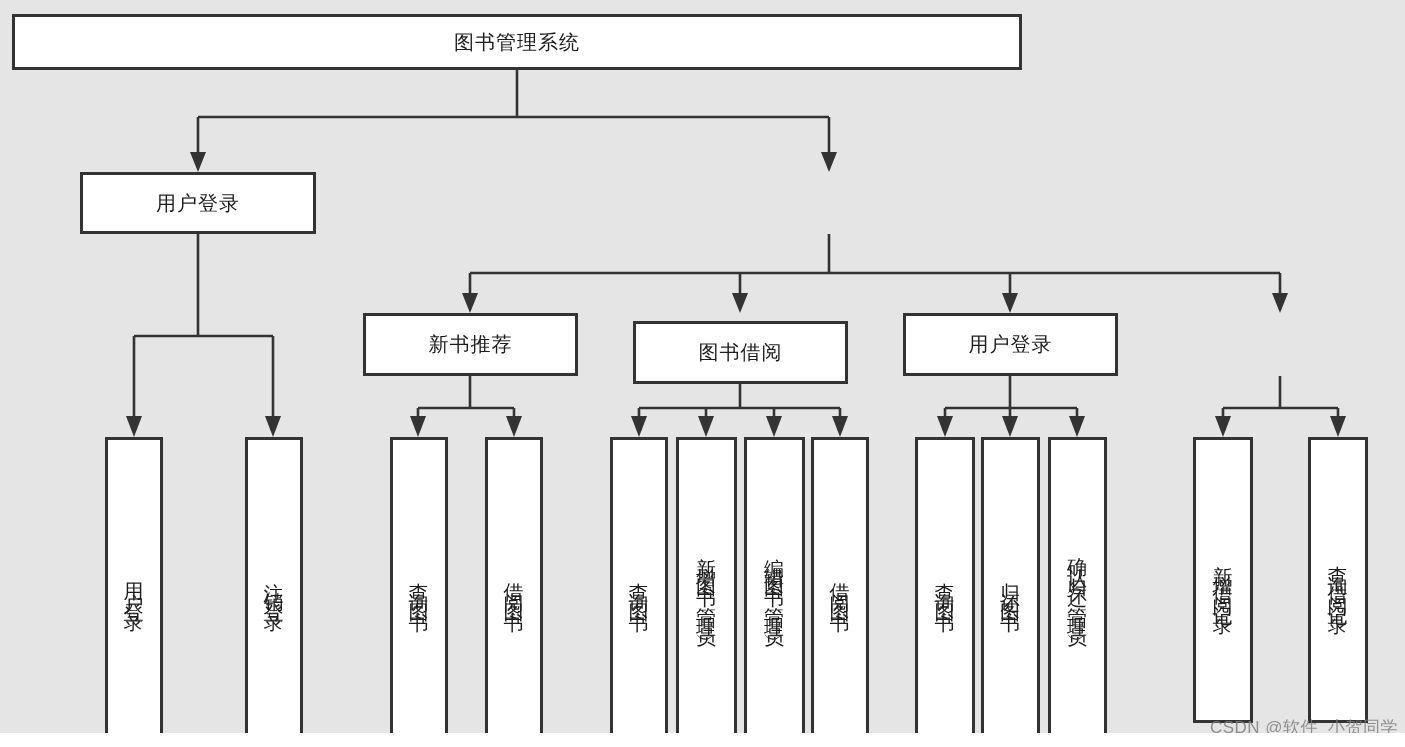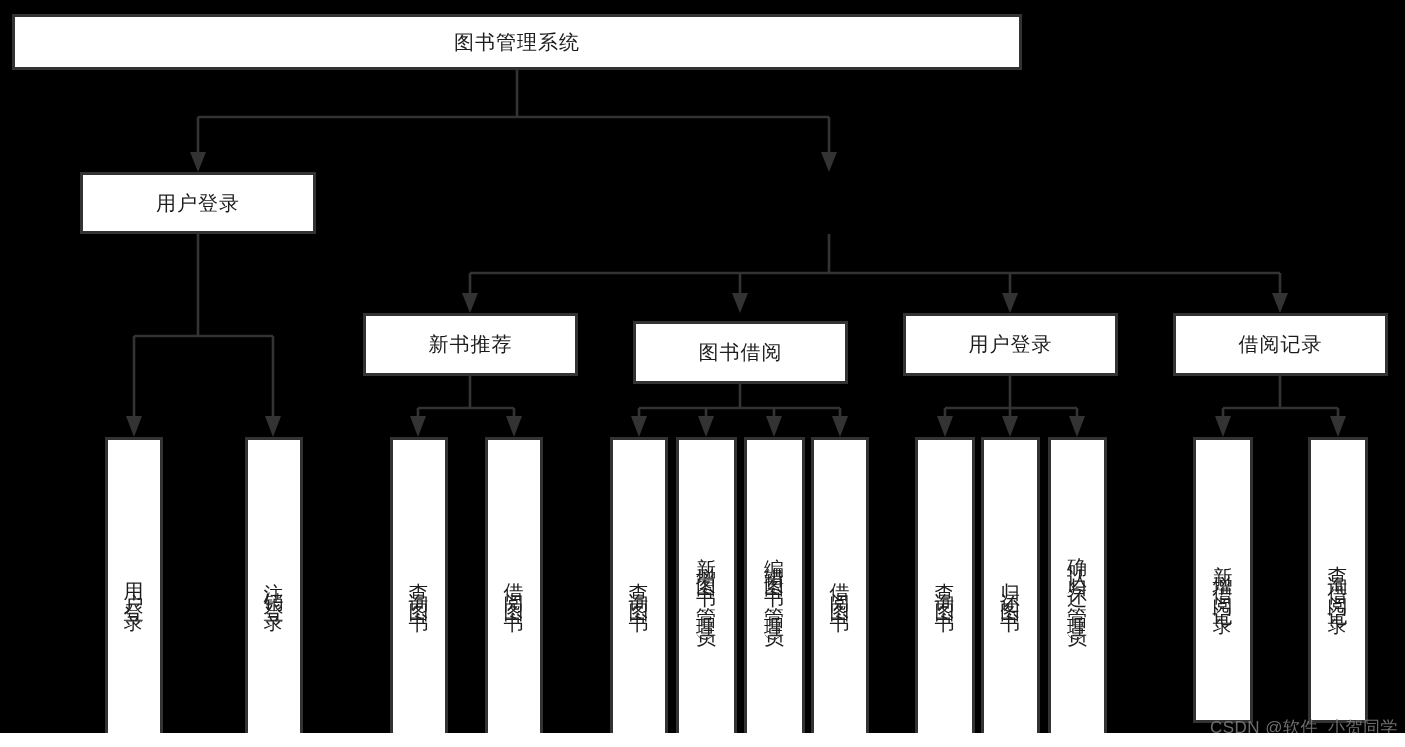--- a/index.html
+++ b/index.html
@@ -1,20 +1,20 @@
 <!DOCTYPE html>
 <html><head>
 <meta charset="utf-8">
 <style>
   html, body { margin: 0; padding: 0; background: #ffffff; }
   .canvas {
     position: relative;
     width: 1405px;
     height: 733px;
-    background: #000000;
+    background: #e5e5e5;
     font-family: "Liberation Sans", sans-serif;
     overflow: hidden;
   }
   .wires {
     position: absolute;
     left: 0; top: 0;
     width: 1405px; height: 747px;
   }
   .hbox {
     position: absolute;
@@ -112,23 +112,20 @@
 
   <div class="hbox" style="left:363px; top:313px; width:215px; height:63px;">
     <span>新书推荐</span>
   </div>
   <div class="hbox" style="left:633px; top:321px; width:215px; height:63px;">
     <span>图书借阅</span>
   </div>
   <div class="hbox" style="left:903px; top:313px; width:215px; height:63px;">
     <span>用户登录</span>
   </div>
-  <div class="hbox" style="left:1173px; top:313px; width:215px; height:63px;">
-    <span>借阅记录</span>
-  </div>
 
   <div class="vbox" style="left:105px; top:437px; width:58px; height:299px;">
     <span class="vtext">用户登录</span>
   </div>
   <div class="vbox" style="left:245px; top:437px; width:58px; height:299px;">
     <span class="vtext">注销登录</span>
   </div>
 
   <div class="vbox" style="left:390px; top:437px; width:58px; height:299px;">
     <span class="vtext">查询图书</span>

